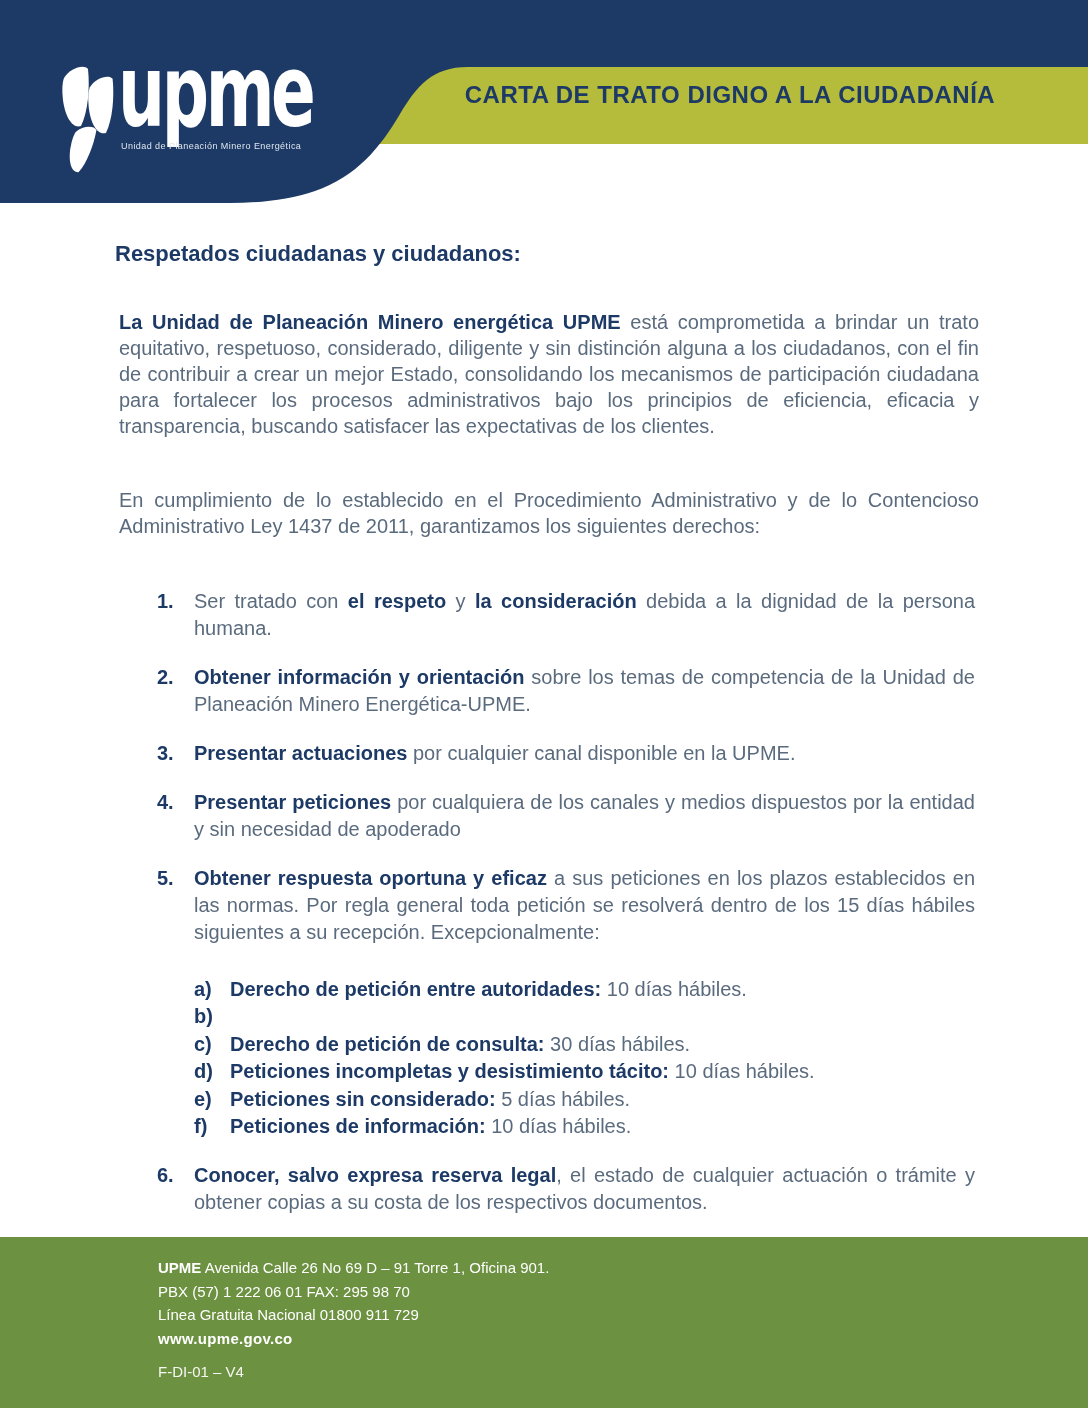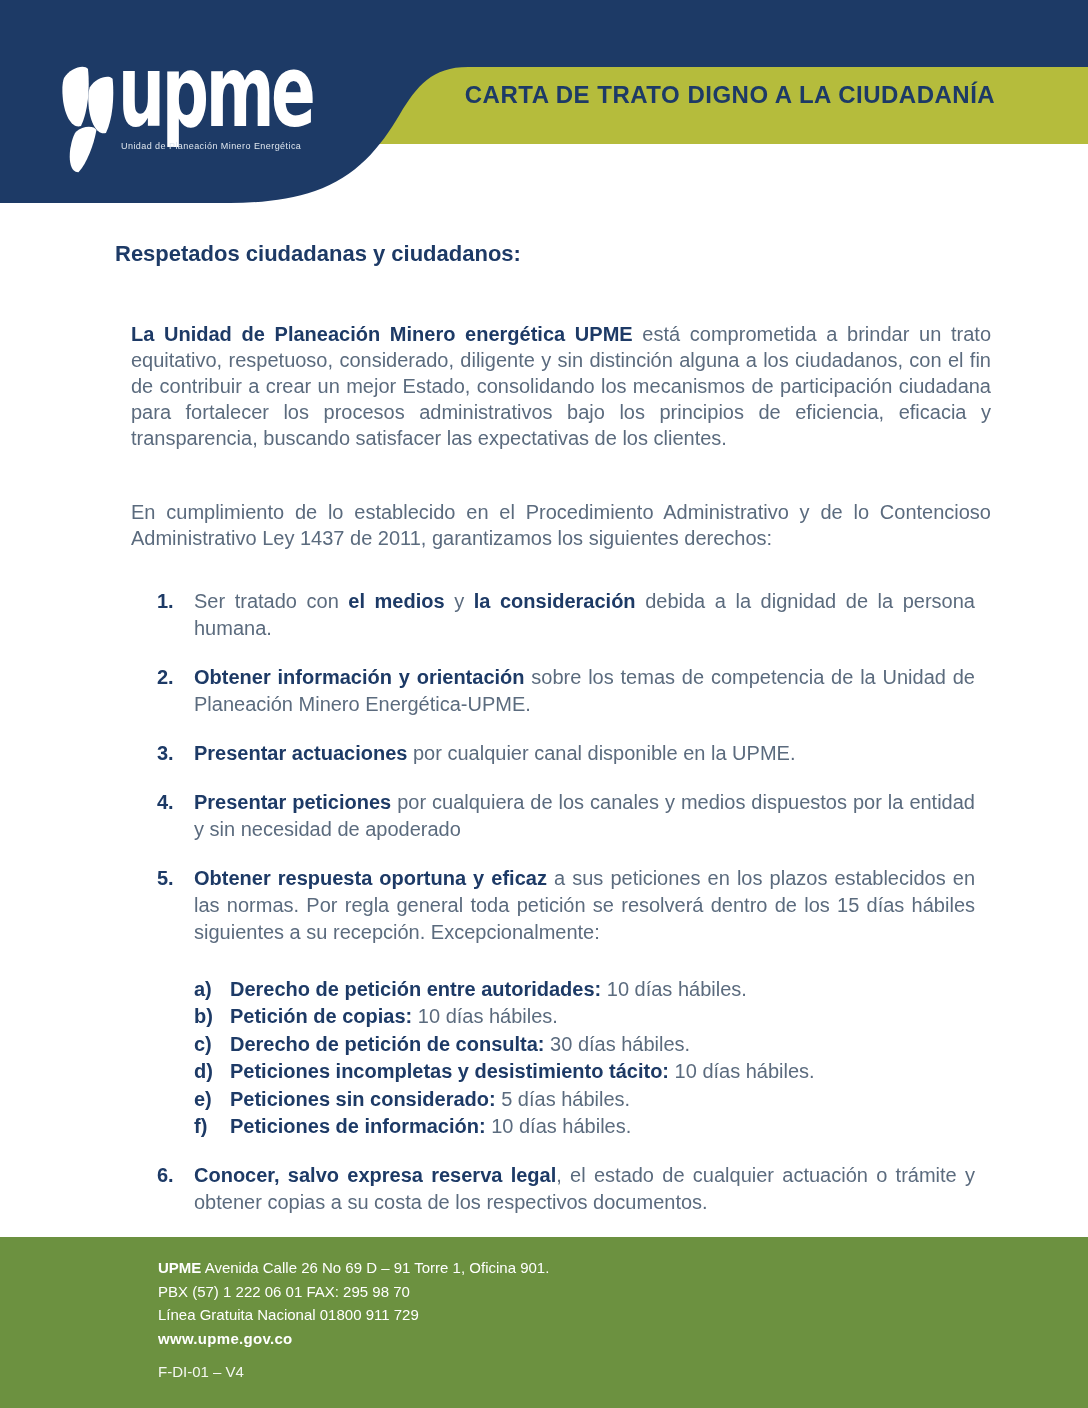--- a/index.html
+++ b/index.html
@@ -33,21 +33,21 @@
     display: flex; align-items: center; justify-content: center;
     padding-right: 58px;
     color: #1d3a66; font-weight: bold; font-size: 24px; letter-spacing: 0.5px;
     white-space: nowrap;
   }
   
   .greeting {
     position: absolute; left: 115px; top: 241px; margin: 0;
     font-size: 22px; font-weight: bold; color: #1d3a66; text-align: right;
   }
-  .para { position: absolute; left: 115px; width: 860px; margin: 16px;
+  .para { position: absolute; left: 115px; width: 860px; margin: 4px;
     font-size: 20px; line-height: 26px; text-align: justify; color: #5b6b7e; }
   .para .b, .b { font-weight: bold; color: #1d3a66; }
   .para1 { top: 305px; }
   .para2 { top: 483px; }
   .rights-list { position: absolute; left: 157px; top: 588px; width: 818px;
     font-size: 20px; line-height: 27px; }
   .right-item { display: flex; margin-bottom: 22px; }
   .right-num { width: 37px; flex: 0 0 37px; font-weight: bold; color: #1d3a66; }
   .right-content { flex: 1; text-align: justify; }
   .sub-list { margin-top: 30px; text-align: left; }
@@ -93,21 +93,21 @@
 
   <p class="greeting">Respetados ciudadanas y ciudadanos:</p>
 
   <p class="para para1"><span class="b">La Unidad de Planeación Minero energética UPME</span><span> está comprometida a brindar un trato equitativo, respetuoso, considerado, diligente y sin distinción alguna a los ciudadanos, con el fin de contribuir a crear un mejor Estado, consolidando los mecanismos de participación ciudadana para fortalecer los procesos administrativos bajo los principios de eficiencia, eficacia y transparencia, buscando satisfacer las expectativas de los clientes.</span></p>
 
   <p class="para para2">En cumplimiento de lo establecido en el Procedimiento Administrativo y de lo Contencioso Administrativo Ley 1437 de 2011, garantizamos los siguientes derechos:</p>
 
   <div class="rights-list" id="rights-list">
       <div class="right-item">
         <span class="right-num">1.</span>
-        <div class="right-content"><span>Ser tratado con </span><span class="b">el medios</span><span> y </span><span class="b">la consideración</span><span> debida a la dignidad de la persona humana.</span></div>
+        <div class="right-content"><span>Ser tratado con </span><span class="b">el respeto</span><span> y </span><span class="b">la consideración</span><span> debida a la dignidad de la persona humana.</span></div>
       </div>
       <div class="right-item">
         <span class="right-num">2.</span>
         <div class="right-content"><span class="b">Obtener información y orientación</span><span> sobre los temas de competencia de la Unidad de Planeación Minero Energética-UPME.</span></div>
       </div>
       <div class="right-item">
         <span class="right-num">3.</span>
         <div class="right-content"><span class="b">Presentar actuaciones</span><span> por cualquier canal disponible en la UPME.</span></div>
       </div>
       <div class="right-item">
@@ -116,21 +116,20 @@
       </div>
       <div class="right-item">
         <span class="right-num">5.</span>
         <div class="right-content"><span class="b">Obtener respuesta oportuna y eficaz</span><span> a sus peticiones en los plazos establecidos en las normas. Por regla general toda petición se resolverá dentro de los 15 días hábiles siguientes a su recepción. Excepcionalmente:</span><div class="sub-list">
             <div class="sub-row">
               <span class="sub-letter">a)</span>
               <span><span class="b">Derecho de petición entre autoridades:</span><span> 10 días hábiles.</span></span>
             </div>
             <div class="sub-row">
               <span class="sub-letter">b)</span>
-              <span><span class="b">Petición de copias:</span><span> 10 días hábiles.</span></span>
             </div>
             <div class="sub-row">
               <span class="sub-letter">c)</span>
               <span><span class="b">Derecho de petición de consulta:</span><span> 30 días hábiles.</span></span>
             </div>
             <div class="sub-row">
               <span class="sub-letter">d)</span>
               <span><span class="b">Peticiones incompletas y desistimiento tácito:</span><span> 10 días hábiles.</span></span>
             </div>
             <div class="sub-row">

